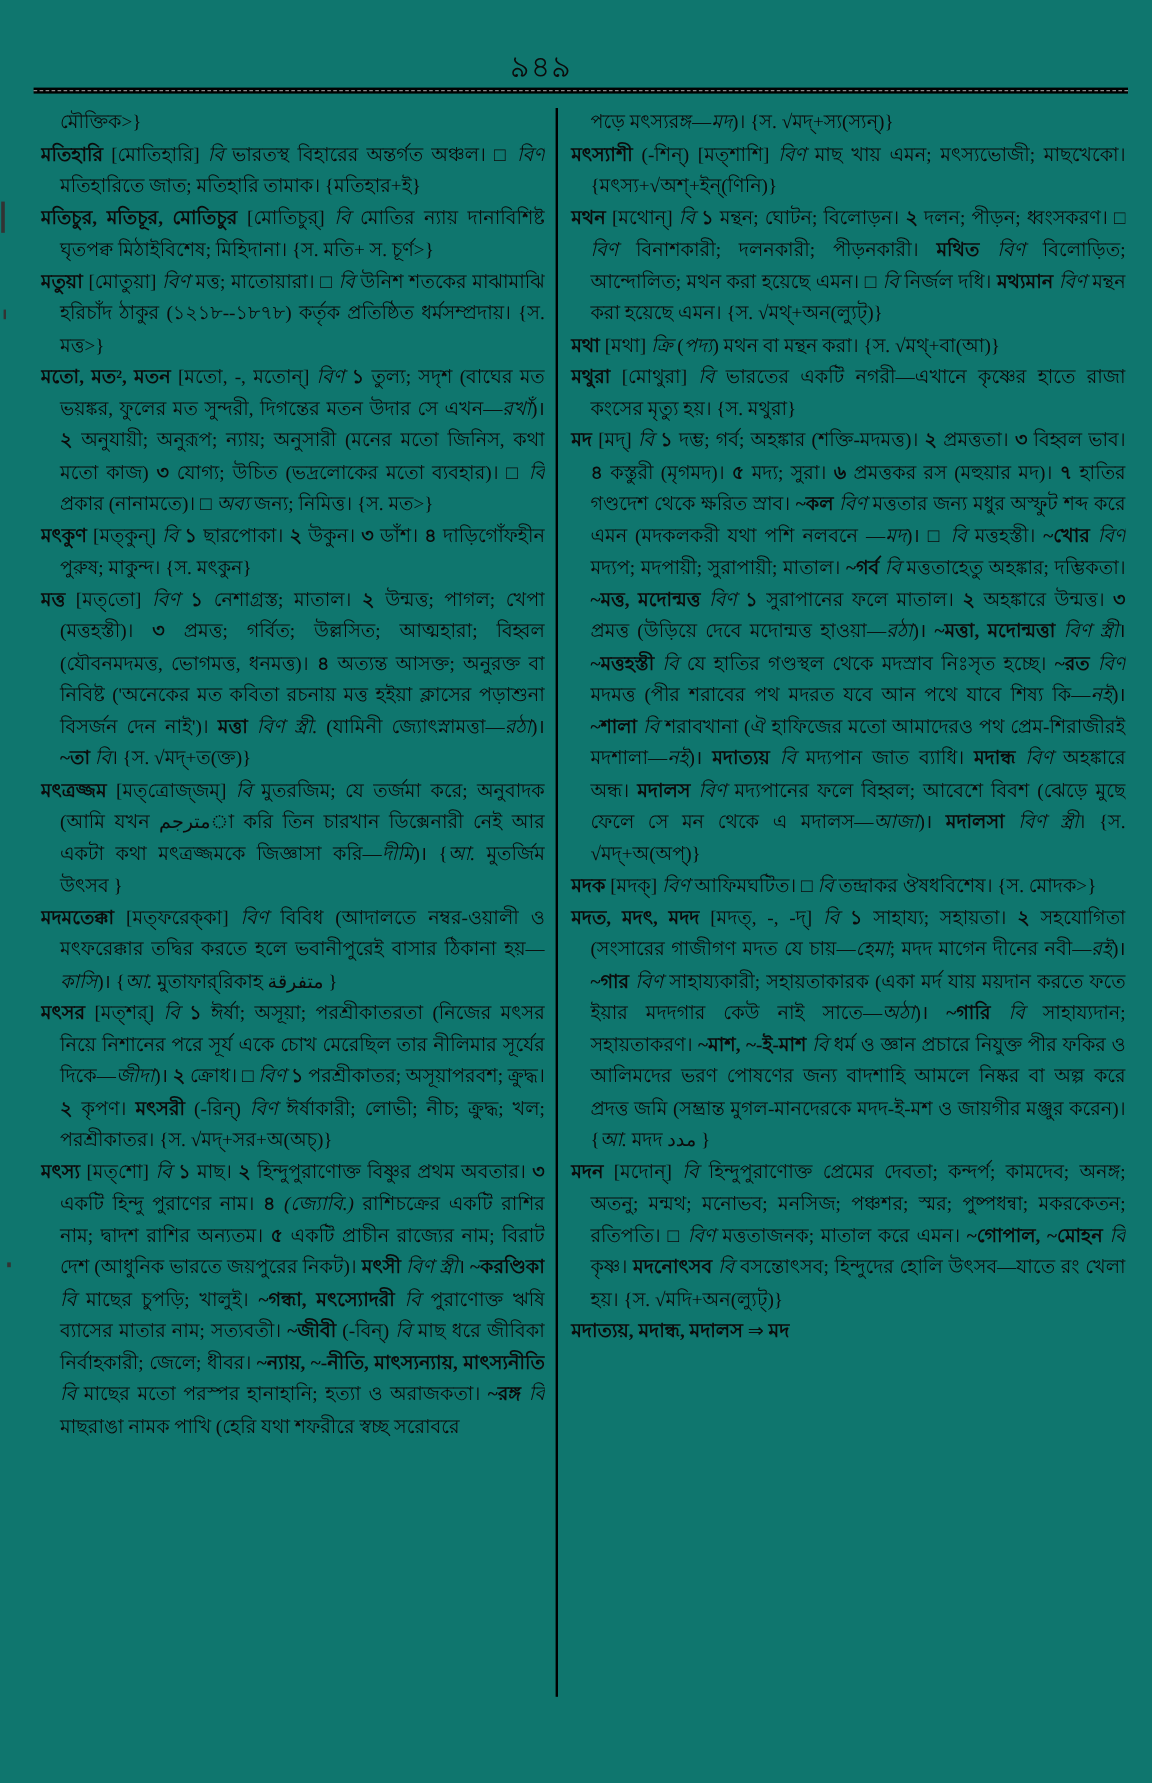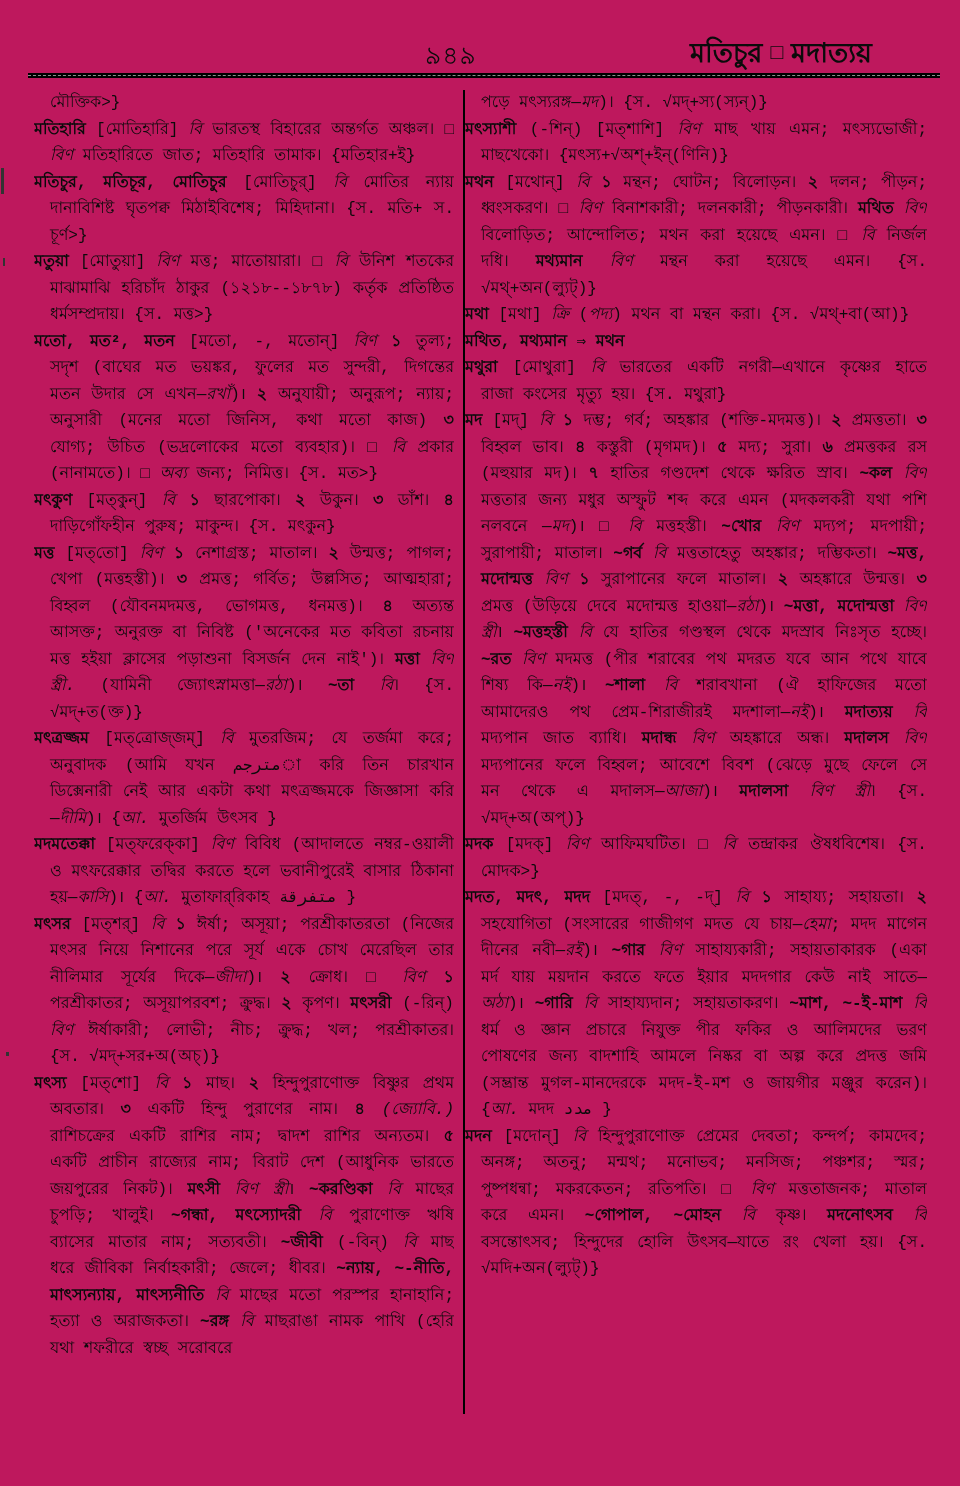--- a/index.html
+++ b/index.html
@@ -1,49 +1,46 @@
 <!DOCTYPE html>
 <html><head>
 <meta charset="utf-8">
 <style>
   html,body{margin:0;padding:0;background:#fff;}
-  .page{position:relative;width:960px;height:1486px;background:#be185d;overflow:hidden;
-        font-family:Liberation Mono, monospace;color:#0b0b0b;}
+  .page{position:relative;width:960px;height:1486px;background:#0f766e;overflow:hidden;
+        font-family:Liberation Serif, serif;color:#0b0b0b;}
   .pageno{position:absolute;top:36px;left:425px;font-size:25px;letter-spacing:1px;}
   .guide{position:absolute;top:32px;right:88px;font-size:27px;font-weight:bold;white-space:nowrap;}
   .guide .sep{font-weight:400;font-size:21px;padding:0 8px;position:relative;top:-3px;}
   .rule{position:absolute;top:73px;left:28px;width:912px;height:5px;background:#000;}
   .rule::after{content:"";position:absolute;left:0;right:0;top:2px;border-top:1px dashed rgba(255,255,255,.55);}
   .columns{position:absolute;top:90px;left:34px;display:flex;}
   .col{height:1336px;overflow:hidden;text-align:justify;font-size:16px;line-height:26.5px;}
   .col-left{width:420px;}
   .divider{width:2px;background:#000;height:1324px;margin-left:9px;flex:none;}
-  .col-right{width:462px;padding-left:0;}
+  .col-right{width:462px;padding-left:11px;}
   .entry{margin:0;text-indent:-16px;padding-left:16px;}
   .entry.cont{text-indent:0;}
   .s-b{font-weight:bold;}
   .s-i{font-style:italic;}
   .speck{position:absolute;background:#333;}
   .speck.s1{left:1px;top:168px;width:3px;height:26px;}
   .speck.s2{left:3px;top:258px;width:2px;height:8px;}
   .speck.s3{left:6px;top:1052px;width:3px;height:4px;}
 </style>
 </head>
 <body>
 
 <div class="page">
   <div class="speck s1"></div>
   <div class="speck s2"></div>
   <div class="speck s3"></div>
 
   <div class="pageno">৯৪৯</div>
 
-  <div class="guide">
-    <span>মতিচুর</span><span class="sep">□</span><span>মদাত্যয়</span>
-  </div>
 
   <div class="rule"></div>
 
   <div class="columns">
     <div class="col col-left" id="col-left">
         <p class="entry cont"><span class="s-r">মৌক্তিক&gt;}</span></p>
         <p class="entry"><span class="s-b">মতিহারি </span><span class="s-r">[মোতিহারি] </span><span class="s-i">বি </span><span class="s-r">ভারতস্থ বিহারের অন্তর্গত অঞ্চল। □ </span><span class="s-i">বিণ </span><span class="s-r">মতিহারিতে জাত; মতিহারি তামাক। {মতিহার+ই}</span></p>
         <p class="entry"><span class="s-b">মতিচুর, মতিচূর, মোতিচুর </span><span class="s-r">[মোতিচুর্] </span><span class="s-i">বি </span><span class="s-r">মোতির ন্যায় দানাবিশিষ্ট ঘৃতপক্ব মিঠাইবিশেষ; মিহিদানা। {স. মতি+ স. চূর্ণ&gt;}</span></p>
         <p class="entry"><span class="s-b">মতুয়া </span><span class="s-r">[মোতুয়া] </span><span class="s-i">বিণ </span><span class="s-r">মত্ত; মাতোয়ারা। □ </span><span class="s-i">বি </span><span class="s-r">উনিশ শতকের মাঝামাঝি হরিচাঁদ ঠাকুর (১২১৮--১৮৭৮) কর্তৃক প্রতিষ্ঠিত ধর্মসম্প্রদায়। {স. মত্ত&gt;}</span></p>
         <p class="entry"><span class="s-b">মতো, মত², মতন </span><span class="s-r">[মতো, -, মতোন্] </span><span class="s-i">বিণ </span><span class="s-b">১ </span><span class="s-r">তুল্য; সদৃশ (বাঘের মত ভয়ঙ্কর, ফুলের মত সুন্দরী, দিগন্তের মতন উদার সে এখন—</span><span class="s-i">রখাঁ</span><span class="s-r">)। </span><span class="s-b">২ </span><span class="s-r">অনুযায়ী; অনুরূপ; ন্যায়; অনুসারী (মনের মতো জিনিস, কথা মতো কাজ) </span><span class="s-b">৩ </span><span class="s-r">যোগ্য; উচিত (ভদ্রলোকের মতো ব্যবহার)। □ </span><span class="s-i">বি </span><span class="s-r">প্রকার (নানামতে)। □ </span><span class="s-i">অব্য </span><span class="s-r">জন্য; নিমিত্ত। {স. মত&gt;}</span></p>
@@ -53,21 +50,21 @@
         <p class="entry"><span class="s-b">মদমতেক্কা </span><span class="s-r">[মত্‌ফরেক্‌কা] </span><span class="s-i">বিণ </span><span class="s-r">বিবিধ (আদালতে নম্বর-ওয়ালী ও মৎফরেক্কার তদ্বির করতে হলে ভবানীপুরেই বাসার ঠিকানা হয়—</span><span class="s-i">কাসি</span><span class="s-r">)। {</span><span class="s-i">আ. </span><span class="s-r">মুতাফার্‌রিকাহ متفرقة }</span></p>
         <p class="entry"><span class="s-b">মৎসর </span><span class="s-r">[মত্‌শর্] </span><span class="s-i">বি </span><span class="s-b">১ </span><span class="s-r">ঈর্ষা; অসূয়া; পরশ্রীকাতরতা (নিজের মৎসর নিয়ে নিশানের পরে সূর্য একে চোখ মেরেছিল তার নীলিমার সূর্যের দিকে—</span><span class="s-i">জীদা</span><span class="s-r">)। </span><span class="s-b">২ </span><span class="s-r">ক্রোধ। □ </span><span class="s-i">বিণ </span><span class="s-b">১ </span><span class="s-r">পরশ্রীকাতর; অসূয়াপরবশ; ক্রুদ্ধ। </span><span class="s-b">২ </span><span class="s-r">কৃপণ। </span><span class="s-b">মৎসরী </span><span class="s-r">(-রিন্) </span><span class="s-i">বিণ </span><span class="s-r">ঈর্ষাকারী; লোভী; নীচ; ক্রুদ্ধ; খল; পরশ্রীকাতর। {স. √মদ্+সর+অ(অচ্)}</span></p>
         <p class="entry"><span class="s-b">মৎস্য </span><span class="s-r">[মত্‌শো] </span><span class="s-i">বি </span><span class="s-b">১ </span><span class="s-r">মাছ। </span><span class="s-b">২ </span><span class="s-r">হিন্দুপুরাণোক্ত বিষ্ণুর প্রথম অবতার। </span><span class="s-b">৩ </span><span class="s-r">একটি হিন্দু পুরাণের নাম। </span><span class="s-b">৪ </span><span class="s-i">(জ্যোবি.) </span><span class="s-r">রাশিচক্রের একটি রাশির নাম; দ্বাদশ রাশির অন্যতম। </span><span class="s-b">৫ </span><span class="s-r">একটি প্রাচীন রাজ্যের নাম; বিরাট দেশ (আধুনিক ভারতে জয়পুরের নিকট)। </span><span class="s-b">মৎসী </span><span class="s-i">বিণ স্ত্রী</span><span class="s-r">। </span><span class="s-b">~করণ্ডিকা </span><span class="s-i">বি </span><span class="s-r">মাছের চুপড়ি; খালুই। </span><span class="s-b">~গন্ধা, মৎস্যোদরী </span><span class="s-i">বি </span><span class="s-r">পুরাণোক্ত ঋষি ব্যাসের মাতার নাম; সত্যবতী। </span><span class="s-b">~জীবী </span><span class="s-r">(-বিন্) </span><span class="s-i">বি </span><span class="s-r">মাছ ধরে জীবিকা নির্বাহকারী; জেলে; ধীবর। </span><span class="s-b">~ন্যায়, ~-নীতি, মাৎস্যন্যায়, মাৎস্যনীতি </span><span class="s-i">বি </span><span class="s-r">মাছের মতো পরস্পর হানাহানি; হত্যা ও অরাজকতা। </span><span class="s-b">~রঙ্গ </span><span class="s-i">বি </span><span class="s-r">মাছরাঙা নামক পাখি (হেরি যথা শফরীরে স্বচ্ছ সরোবরে</span></p>
       </div>
     <div class="divider"></div>
     <div class="col col-right" id="col-right">
         <p class="entry cont"><span class="s-r">পড়ে মৎস্যরঙ্গ—</span><span class="s-i">মদ</span><span class="s-r">)। {স. √মদ্+স্য(স্যন্)}</span></p>
         <p class="entry"><span class="s-b">মৎস্যাশী </span><span class="s-r">(-শিন্) [মত্‌শাশি] </span><span class="s-i">বিণ </span><span class="s-r">মাছ খায় এমন; মৎস্যভোজী; মাছখেকো। {মৎস্য+√অশ্+ইন্(ণিনি)}</span></p>
         <p class="entry"><span class="s-b">মথন </span><span class="s-r">[মথোন্] </span><span class="s-i">বি </span><span class="s-b">১ </span><span class="s-r">মন্থন; ঘোটন; বিলোড়ন। </span><span class="s-b">২ </span><span class="s-r">দলন; পীড়ন; ধ্বংসকরণ। □ </span><span class="s-i">বিণ </span><span class="s-r">বিনাশকারী; দলনকারী; পীড়নকারী। </span><span class="s-b">মথিত </span><span class="s-i">বিণ </span><span class="s-r">বিলোড়িত; আন্দোলিত; মথন করা হয়েছে এমন। □ </span><span class="s-i">বি </span><span class="s-r">নির্জল দধি। </span><span class="s-b">মথ্যমান </span><span class="s-i">বিণ </span><span class="s-r">মন্থন করা হয়েছে এমন। {স. √মথ্+অন(ল্যুট্)}</span></p>
         <p class="entry"><span class="s-b">মথা </span><span class="s-r">[মথা] </span><span class="s-i">ক্রি </span><span class="s-r">(</span><span class="s-i">পদ্য</span><span class="s-r">) মথন বা মন্থন করা। {স. √মথ্+বা(আ)}</span></p>
-        <p class="entry"><span class="s-b">মথিত, মথ্যমান </span><span class="s-r">⇒ </span><span class="s-b">মথন</span></p>
         <p class="entry"><span class="s-b">মথুরা </span><span class="s-r">[মোথুরা] </span><span class="s-i">বি </span><span class="s-r">ভারতের একটি নগরী—এখানে কৃষ্ণের হাতে রাজা কংসের মৃত্যু হয়। {স. মথুরা}</span></p>
         <p class="entry"><span class="s-b">মদ </span><span class="s-r">[মদ্] </span><span class="s-i">বি </span><span class="s-b">১ </span><span class="s-r">দম্ভ; গর্ব; অহঙ্কার (শক্তি-মদমত্ত)। </span><span class="s-b">২ </span><span class="s-r">প্রমত্ততা। </span><span class="s-b">৩ </span><span class="s-r">বিহ্বল ভাব। </span><span class="s-b">৪ </span><span class="s-r">কস্তুরী (মৃগমদ)। </span><span class="s-b">৫ </span><span class="s-r">মদ্য; সুরা। </span><span class="s-b">৬ </span><span class="s-r">প্রমত্তকর রস (মহুয়ার মদ)। </span><span class="s-b">৭ </span><span class="s-r">হাতির গণ্ডদেশ থেকে ক্ষরিত স্রাব। </span><span class="s-b">~কল </span><span class="s-i">বিণ </span><span class="s-r">মত্ততার জন্য মধুর অস্ফুট শব্দ করে এমন (মদকলকরী যথা পশি নলবনে —</span><span class="s-i">মদ</span><span class="s-r">)। □ </span><span class="s-i">বি </span><span class="s-r">মত্তহস্তী। </span><span class="s-b">~খোর </span><span class="s-i">বিণ </span><span class="s-r">মদ্যপ; মদপায়ী; সুরাপায়ী; মাতাল। </span><span class="s-b">~গর্ব </span><span class="s-i">বি </span><span class="s-r">মত্ততাহেতু অহঙ্কার; দম্ভিকতা। </span><span class="s-b">~মত্ত, মদোন্মত্ত </span><span class="s-i">বিণ </span><span class="s-b">১ </span><span class="s-r">সুরাপানের ফলে মাতাল। </span><span class="s-b">২ </span><span class="s-r">অহঙ্কারে উন্মত্ত। </span><span class="s-b">৩ </span><span class="s-r">প্রমত্ত (উড়িয়ে দেবে মদোন্মত্ত হাওয়া—</span><span class="s-i">রঠা</span><span class="s-r">)। </span><span class="s-b">~মত্তা, মদোন্মত্তা </span><span class="s-i">বিণ স্ত্রী</span><span class="s-r">। </span><span class="s-b">~মত্তহস্তী </span><span class="s-i">বি </span><span class="s-r">যে হাতির গণ্ডস্থল থেকে মদস্রাব নিঃসৃত হচ্ছে। </span><span class="s-b">~রত </span><span class="s-i">বিণ </span><span class="s-r">মদমত্ত (পীর শরাবের পথ মদরত যবে আন পথে যাবে শিষ্য কি—</span><span class="s-i">নই</span><span class="s-r">)। </span><span class="s-b">~শালা </span><span class="s-i">বি </span><span class="s-r">শরাবখানা (ঐ হাফিজের মতো আমাদেরও পথ প্রেম-শিরাজীরই মদশালা—</span><span class="s-i">নই</span><span class="s-r">)। </span><span class="s-b">মদাত্যয় </span><span class="s-i">বি </span><span class="s-r">মদ্যপান জাত ব্যাধি। </span><span class="s-b">মদান্ধ </span><span class="s-i">বিণ </span><span class="s-r">অহঙ্কারে অন্ধ। </span><span class="s-b">মদালস </span><span class="s-i">বিণ </span><span class="s-r">মদ্যপানের ফলে বিহ্বল; আবেশে বিবশ (ঝেড়ে মুছে ফেলে সে মন থেকে এ মদালস—</span><span class="s-i">আজা</span><span class="s-r">)। </span><span class="s-b">মদালসা </span><span class="s-i">বিণ স্ত্রী</span><span class="s-r">। {স. √মদ্+অ(অপ্)}</span></p>
         <p class="entry"><span class="s-b">মদক </span><span class="s-r">[মদক্] </span><span class="s-i">বিণ </span><span class="s-r">আফিমঘটিত। □ </span><span class="s-i">বি </span><span class="s-r">তন্দ্রাকর ঔষধবিশেষ। {স. মোদক&gt;}</span></p>
         <p class="entry"><span class="s-b">মদত, মদৎ, মদদ </span><span class="s-r">[মদত্, -, -দ্] </span><span class="s-i">বি </span><span class="s-b">১ </span><span class="s-r">সাহায্য; সহায়তা। </span><span class="s-b">২ </span><span class="s-r">সহযোগিতা (সংসারের গাজীগণ মদত যে চায়—</span><span class="s-i">হেমা</span><span class="s-r">; মদদ মাগেন দীনের নবী—</span><span class="s-i">রই</span><span class="s-r">)। </span><span class="s-b">~গার </span><span class="s-i">বিণ </span><span class="s-r">সাহায্যকারী; সহায়তাকারক (একা মর্দ যায় ময়দান করতে ফতে ইয়ার মদদগার কেউ নাই সাতে—</span><span class="s-i">অঠা</span><span class="s-r">)। </span><span class="s-b">~গারি </span><span class="s-i">বি </span><span class="s-r">সাহায্যদান; সহায়তাকরণ। </span><span class="s-b">~মাশ, ~-ই-মাশ </span><span class="s-i">বি </span><span class="s-r">ধর্ম ও জ্ঞান প্রচারে নিযুক্ত পীর ফকির ও আলিমদের ভরণ পোষণের জন্য বাদশাহি আমলে নিষ্কর বা অল্প করে প্রদত্ত জমি (সম্ভ্রান্ত মুগল-মানদেরকে মদদ-ই-মশ ও জায়গীর মঞ্জুর করেন)। {</span><span class="s-i">আ. </span><span class="s-r">মদদ مدد }</span></p>
         <p class="entry"><span class="s-b">মদন </span><span class="s-r">[মদোন্] </span><span class="s-i">বি </span><span class="s-r">হিন্দুপুরাণোক্ত প্রেমের দেবতা; কন্দর্প; কামদেব; অনঙ্গ; অতনু; মন্মথ; মনোভব; মনসিজ; পঞ্চশর; স্মর; পুষ্পধন্বা; মকরকেতন; রতিপতি। □ </span><span class="s-i">বিণ </span><span class="s-r">মত্ততাজনক; মাতাল করে এমন। </span><span class="s-b">~গোপাল, ~মোহন </span><span class="s-i">বি </span><span class="s-r">কৃষ্ণ। </span><span class="s-b">মদনোৎসব </span><span class="s-i">বি </span><span class="s-r">বসন্তোৎসব; হিন্দুদের হোলি উৎসব—যাতে রং খেলা হয়। {স. √মদি+অন(ল্যুট্)}</span></p>
+        <p class="entry"><span class="s-b">মদাত্যয়, মদান্ধ, মদালস </span><span class="s-r">⇒ </span><span class="s-b">মদ</span></p>
       </div>
   </div>
 </div>
 
 </body></html>

